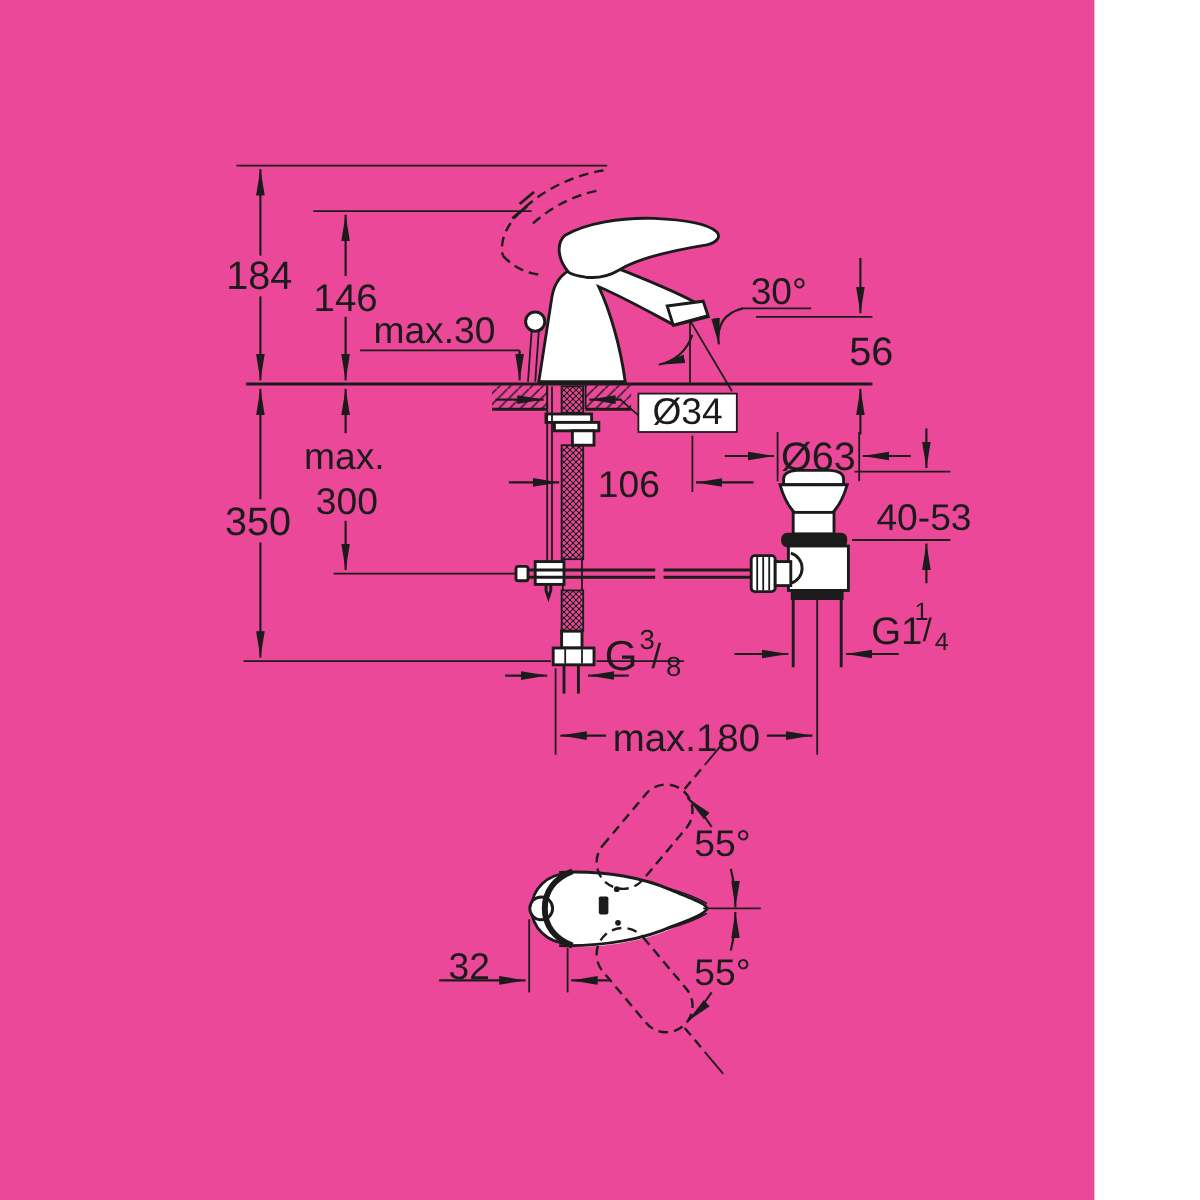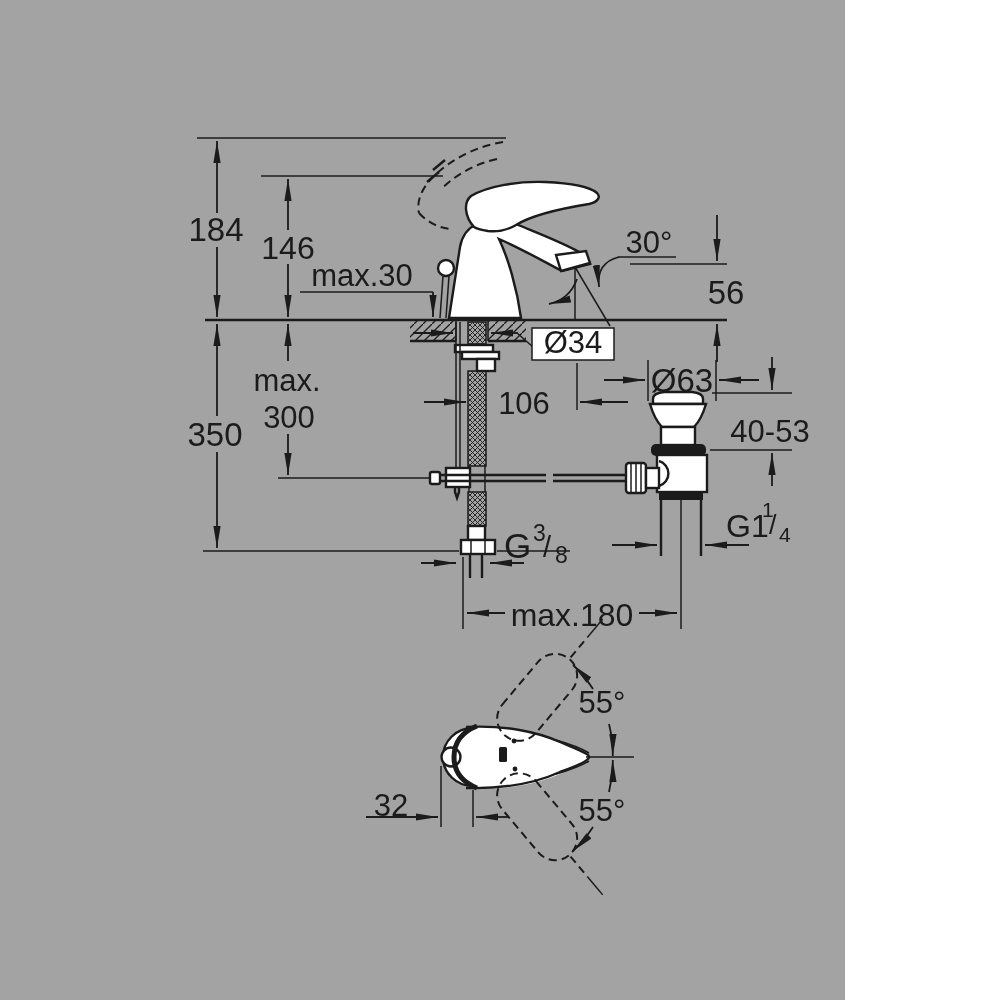--- a/index.html
+++ b/index.html
@@ -1,16 +1,16 @@
 <!DOCTYPE html>
 <html><head>
 <meta charset="utf-8">
 <style>
   html,body{margin:0;padding:0;background:#ffffff;}
-  .stage{position:relative;width:845px;height:1000px;background:#a3a3a3;overflow:hidden;
+  .stage{position:relative;width:912px;height:1000px;background:#ec4899;overflow:hidden;
          font-family:"Liberation Sans", sans-serif;text-decoration:underline;}
   svg{position:absolute;left:0;top:0;}
   text{fill:#1b1b1b;font-family:"Liberation Sans", sans-serif;}
   .dim{stroke:#1b1b1b;stroke-width:1.8;fill:none;}
   .thin{stroke:#1b1b1b;stroke-width:1.5;fill:none;}
   .draw{stroke:#1b1b1b;stroke-width:2.4;fill:none;}
   .drawf{stroke:#1b1b1b;stroke-width:2.4;fill:#ffffff;}
   .dash{stroke:#1b1b1b;stroke-width:2;fill:none;stroke-dasharray:8 5;}
   .inkfill{fill:#1b1b1b;stroke:none;}
 </style>

